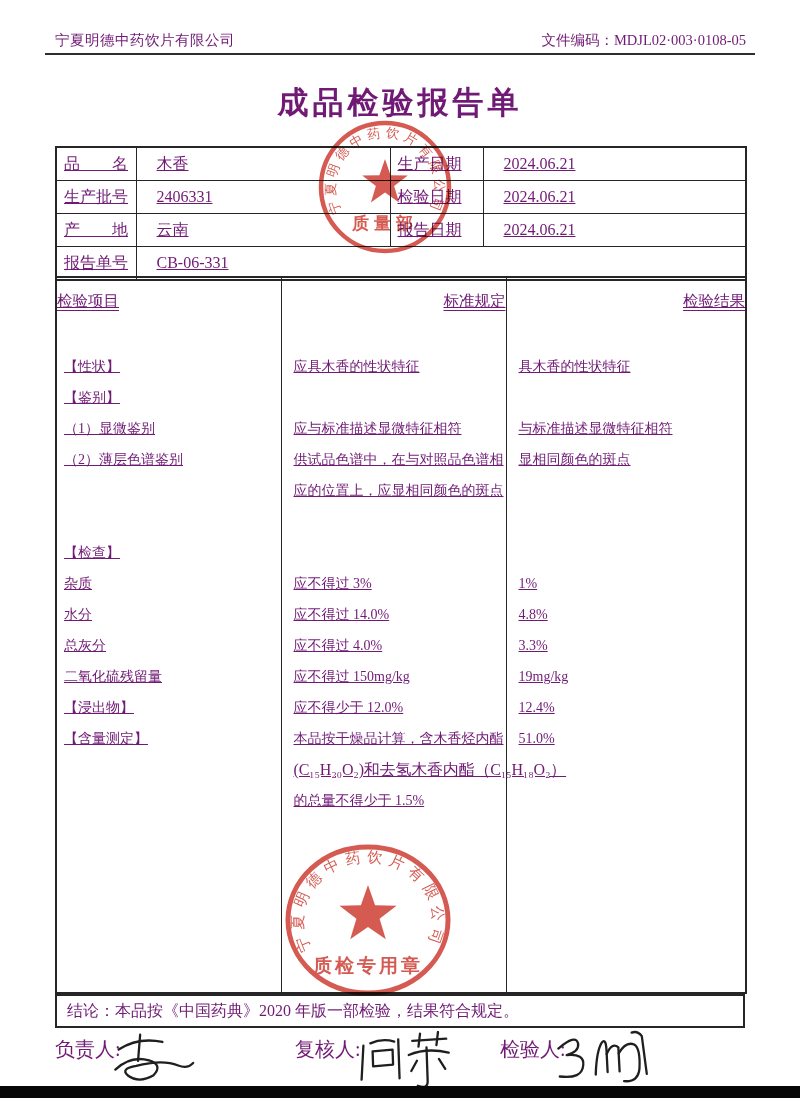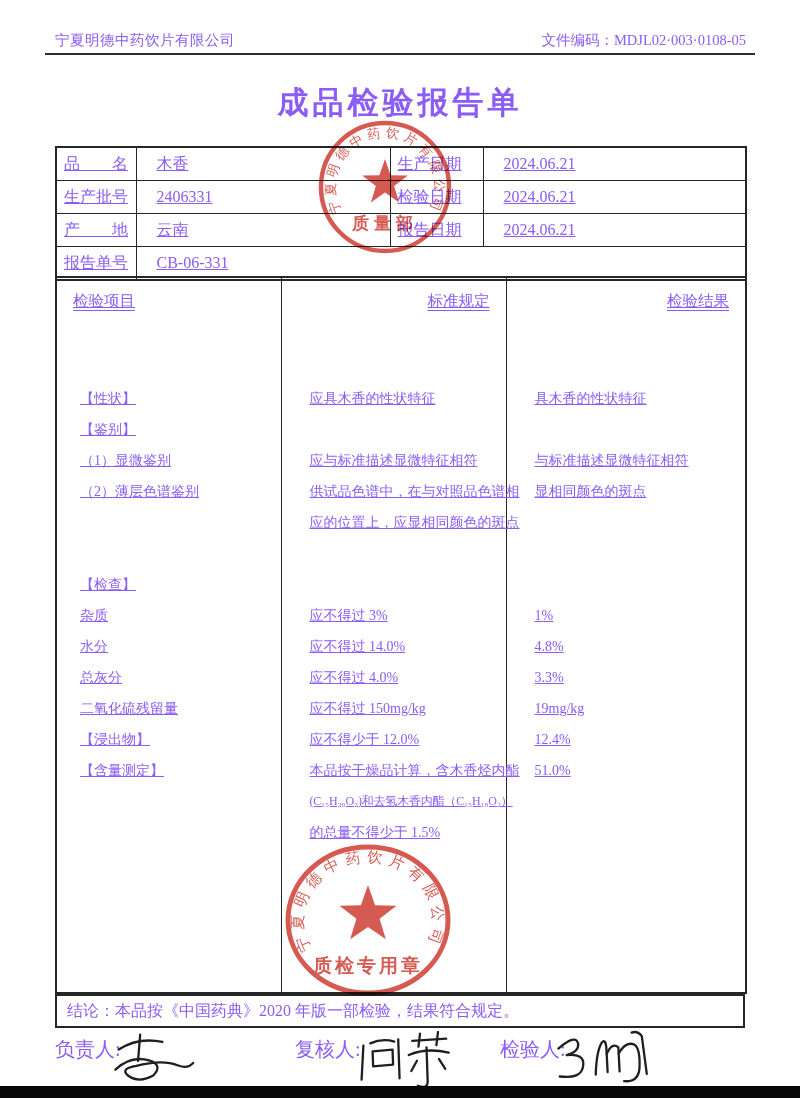--- a/index.html
+++ b/index.html
@@ -1,43 +1,43 @@
 <!DOCTYPE html>
 <html><head>
 <meta charset="utf-8">
 <style>
   html,body{margin:0;padding:0;background:#ffffff;}
   .page{
     position:relative;width:800px;height:1098px;background:#ffffff;
-    font-family:"Liberation Serif","DejaVu Serif",serif;color:#8b5cf6;overflow:hidden;
+    font-family:"Liberation Serif","DejaVu Serif",serif;color:#701a75;overflow:hidden;
   }
   
   .company{position:absolute;left:55px;top:31px;font-size:14.5px;letter-spacing:.5px;}
   .doccode{position:absolute;right:54px;top:31px;font-size:14.5px;}
   .rule{position:absolute;left:45px;top:53px;width:710px;height:2px;background:#2c2c2c;}
   
   .title{position:absolute;left:0;right:0;top:82px;margin:0;text-align:center;
          font-size:31px;font-weight:bold;letter-spacing:4px;}
   
   table{border-collapse:collapse;table-layout:fixed;text-decoration:underline;}
   .t-info{position:absolute;left:55px;top:146px;width:690px;border:2px solid #262626;}
   .t-info td{border:1px solid #262626;height:32px;font-size:16px;padding:0 0 0 7px;
              vertical-align:middle;overflow:hidden;white-space:nowrap;}
   .t-info td.val{padding-left:20px;}
   
   .t-main{position:absolute;left:55px;top:276px;width:690px;height:718px;border:2px solid #262626;}
-  .t-main td{border-left:1px solid #262626;vertical-align:top;padding:16px;}
+  .t-main td{border-left:1px solid #262626;vertical-align:top;padding:0;}
   .t-main td:first-child{border-left:none;}
   tr.mhead td{height:54px;font-size:15.5px;padding-top:13px;}
   .colhead{text-decoration:underline;text-underline-offset:4px;}
   .h-left{padding-left:7px;}
   .h-center{text-align:right;}
   .lines{padding-top:6px;}
   .tline{height:31px;line-height:31px;font-size:14px;white-space:nowrap;overflow:visible;}
-  .tline.tight{font-size:12px;letter-spacing:-0.2px;text-align:right;}
+  .tline.tight{font-size:16px;letter-spacing:-0.2px;}
   .col-item .tline{padding-left:7px;}
   .col-std .tline{padding-left:12px;}
   .col-res .tline{padding-left:12px;}
   
   .conclusion{position:absolute;left:55px;top:994px;width:690px;height:34px;border:2px solid #262626;
               box-sizing:border-box;font-size:16px;line-height:29px;padding-left:10px;white-space:nowrap;}
   .c-label{font-weight:normal;}
   
   .signs{position:absolute;left:55px;top:1030px;width:710px;height:62px;}
   .s-lab{position:absolute;font-size:20px;top:6px;}

